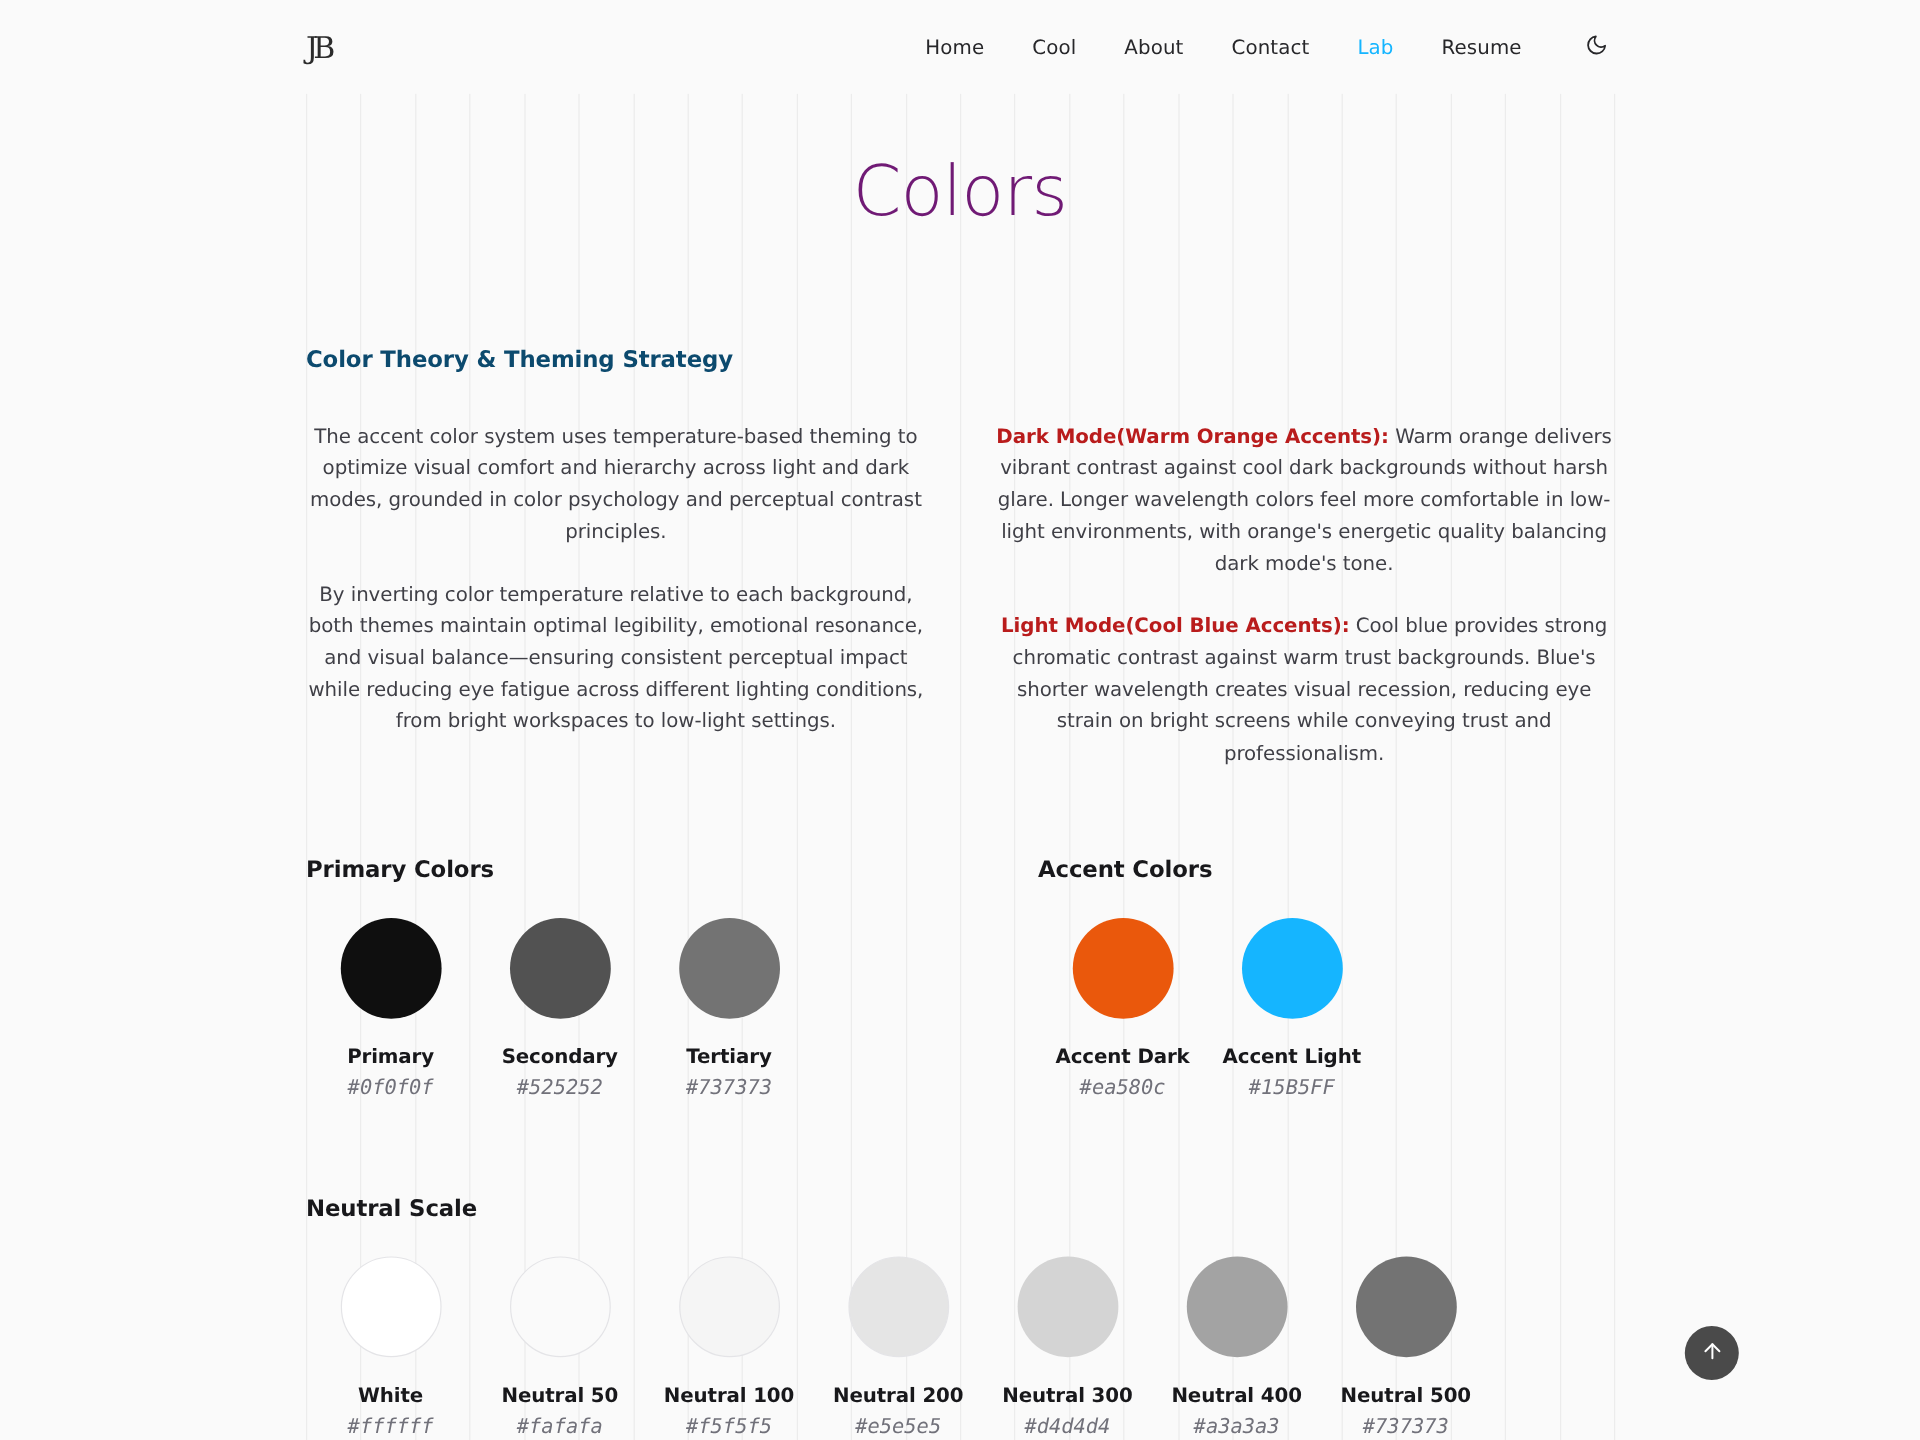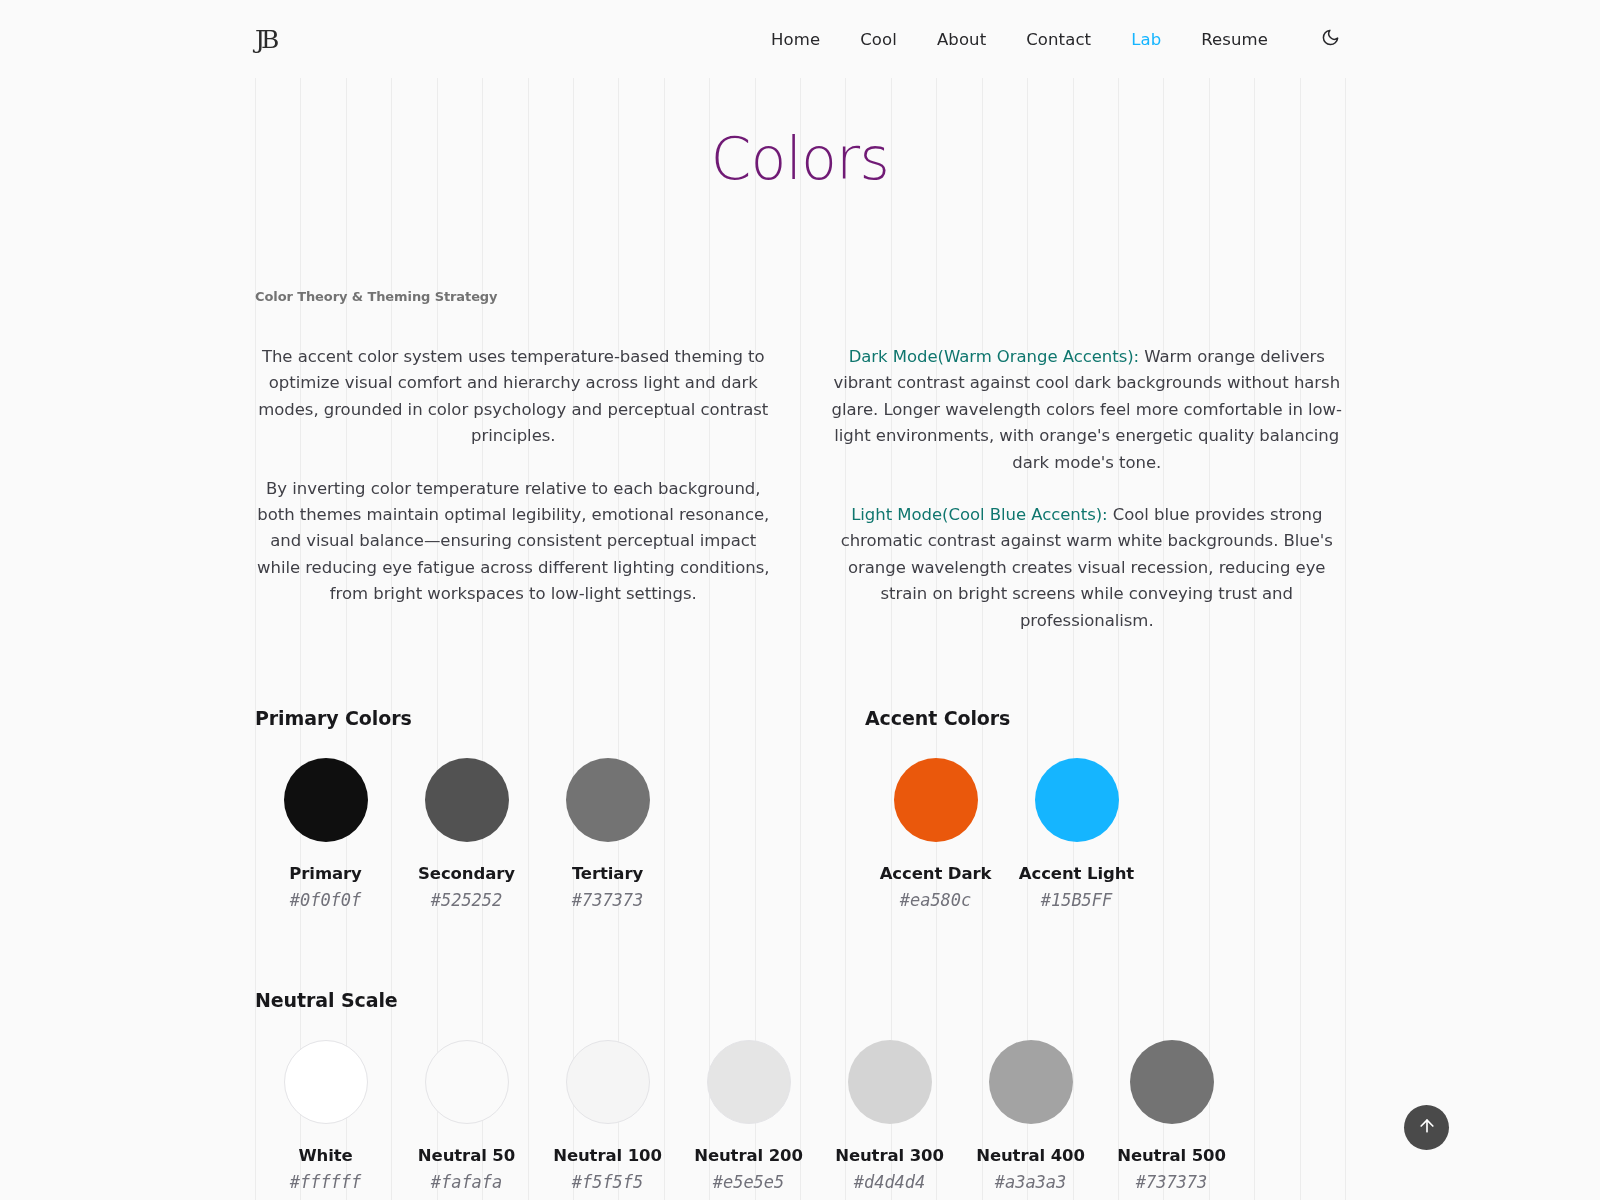--- a/index.html
+++ b/index.html
@@ -74,39 +74,39 @@
     text-align:center;
     font-size:58px;
     font-weight:300;
     color:#701a75;
     letter-spacing:-0.5px;
     margin-top:47px;
   }
 
   #intro-section { margin-top:96px; }
   #intro-heading {
-    font-size:13px;
+    font-size:19px;
     font-weight:700;
-    color:#737373;
+    color:#0c4a6e;
     letter-spacing:-0.1px;
   }
   #intro-columns {
     display:flex;
     gap:57px;
     margin-top:40px;
   }
   #intro-columns > div { flex:1;text-align:center; }
   .body-par {
     font-size:16.5px;
     line-height:26.4px;
     color:#3f3f46;
     letter-spacing:-0.05px;
   }
   .body-par + .body-par { margin-top:26px; }
-  .body-par b { font-weight:400; color:#0f766e; }
+  .body-par b { font-weight:700; color:#b91c1c; }
 
   
   #swatch-area { margin-top:73px; }
   .group-row { display:flex; gap:57px; }
   .group { }
   #primary-group { width:553px; }
   .group-heading {
     font-size:19px;
     font-weight:700;
     color:#18181b;
@@ -209,21 +209,21 @@
 
   <section id="intro-section">
     <h2 id="intro-heading">Color Theory &amp; Theming Strategy</h2>
     <div id="intro-columns">
       <div id="intro-left">
           <p class="body-par">The accent color system uses temperature-based theming to optimize visual comfort and hierarchy across light and dark modes, grounded in color psychology and perceptual contrast principles.</p>
           <p class="body-par">By inverting color temperature relative to each background, both themes maintain optimal legibility, emotional resonance, and visual balance—ensuring consistent perceptual impact while reducing eye fatigue across different lighting conditions, from bright workspaces to low-light settings.</p>
         </div>
       <div id="intro-right">
           <p class="body-par"><b>Dark Mode(Warm Orange Accents):</b><span> Warm orange delivers vibrant contrast against cool dark backgrounds without harsh glare. Longer wavelength colors feel more comfortable in low-light environments, with orange's energetic quality balancing dark mode's tone.</span></p>
-          <p class="body-par"><b>Light Mode(Cool Blue Accents):</b><span> Cool blue provides strong chromatic contrast against warm white backgrounds. Blue's orange wavelength creates visual recession, reducing eye strain on bright screens while conveying trust and professionalism.</span></p>
+          <p class="body-par"><b>Light Mode(Cool Blue Accents):</b><span> Cool blue provides strong chromatic contrast against warm trust backgrounds. Blue's shorter wavelength creates visual recession, reducing eye strain on bright screens while conveying trust and professionalism.</span></p>
         </div>
     </div>
   </section>
 
   <section id="swatch-area">
     <div class="group-row">
       <div class="group" id="primary-group">
         <h3 class="group-heading">Primary Colors</h3>
         <div class="swatch-list" id="primary-list">
             <div class="swatch">

